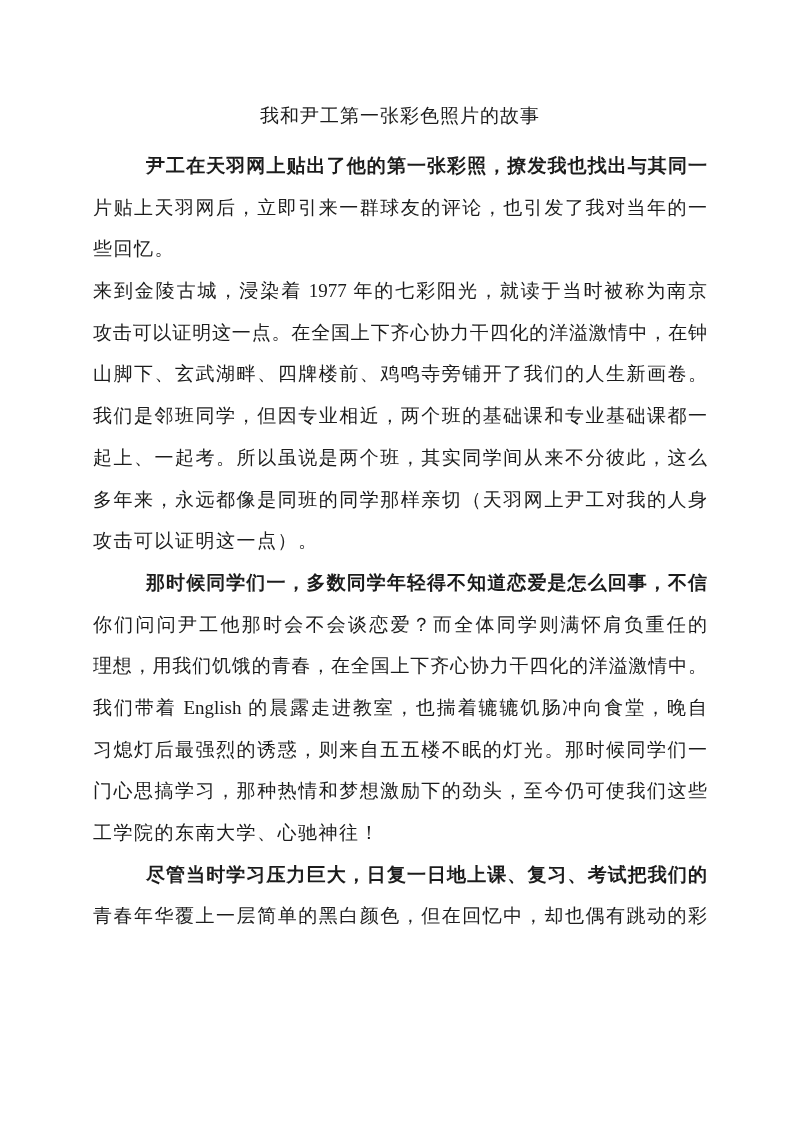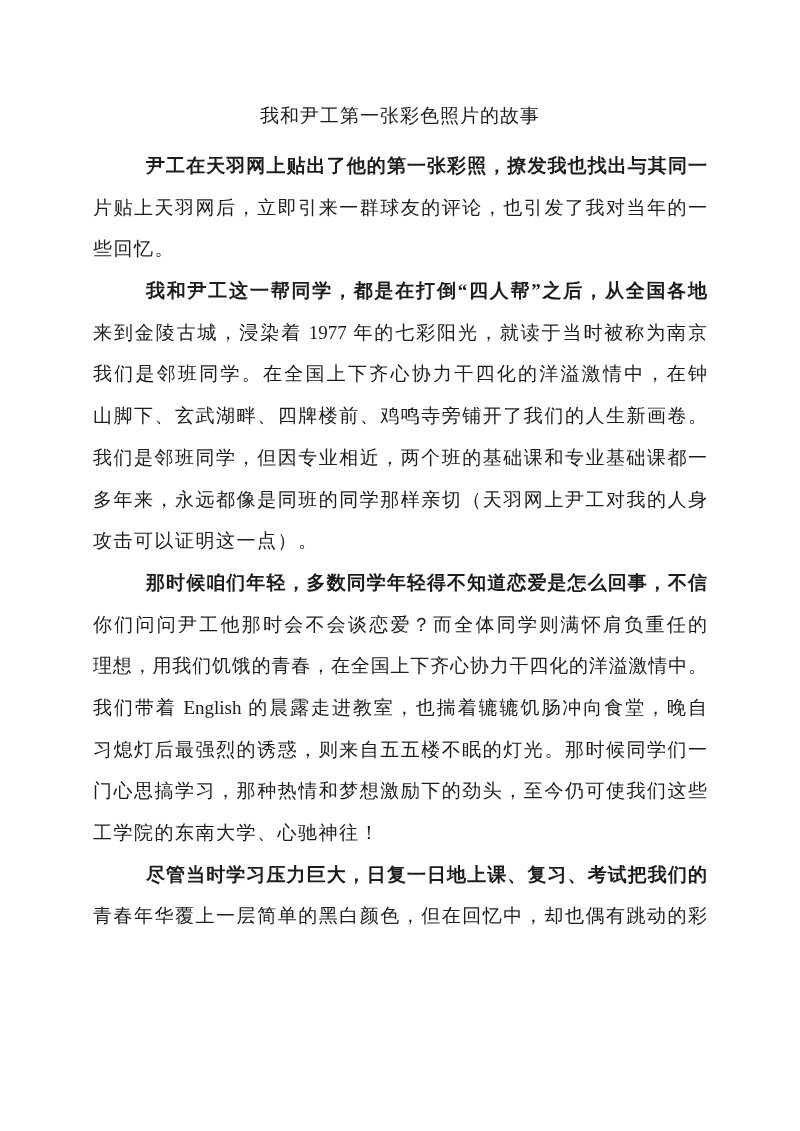--- a/index.html
+++ b/index.html
@@ -65,31 +65,31 @@
 
   <div class="text-body">
 
     <div>
       <div class="line indent">尹工在天羽网上贴出了他的第一张彩照，撩发我也找出与其同一</div>
       <div class="line">片贴上天羽网后，立即引来一群球友的评论，也引发了我对当年的一</div>
       <div class="line para-end">些回忆。</div>
     </div>
 
     <div>
-      <div class="line indent">我和尹工这一帮同学，都是在打倒“四人帮”之后，从全国各地</div>
       <div class="line">来到金陵古城，浸染着 1977 年的七彩阳光，就读于当时被称为南京</div>
-      <div class="line">我们是邻班同学。在全国上下齐心协力干四化的洋溢激情中，在钟</div>
+      <div class="line">攻击可以证明这一点。在全国上下齐心协力干四化的洋溢激情中，在钟</div>
       <div class="line">山脚下、玄武湖畔、四牌楼前、鸡鸣寺旁铺开了我们的人生新画卷。</div>
       <div class="line">我们是邻班同学，但因专业相近，两个班的基础课和专业基础课都一</div>
+      <div class="line">起上、一起考。所以虽说是两个班，其实同学间从来不分彼此，这么</div>
       <div class="line">多年来，永远都像是同班的同学那样亲切（天羽网上尹工对我的人身</div>
       <div class="line para-end">攻击可以证明这一点）。</div>
     </div>
 
     <div>
-      <div class="line indent">那时候咱们年轻，多数同学年轻得不知道恋爱是怎么回事，不信</div>
+      <div class="line indent">那时候同学们一，多数同学年轻得不知道恋爱是怎么回事，不信</div>
       <div class="line">你们问问尹工他那时会不会谈恋爱？而全体同学则满怀肩负重任的</div>
       <div class="line">理想，用我们饥饿的青春，在全国上下齐心协力干四化的洋溢激情中。</div>
       <div class="line">我们带着 English 的晨露走进教室，也揣着辘辘饥肠冲向食堂，晚自</div>
       <div class="line">习熄灯后最强烈的诱惑，则来自五五楼不眠的灯光。那时候同学们一</div>
       <div class="line">门心思搞学习，那种热情和梦想激励下的劲头，至今仍可使我们这些</div>
       <div class="line para-end">工学院的东南大学、心驰神往！</div>
     </div>
 
     <div>
       <div class="line indent">尽管当时学习压力巨大，日复一日地上课、复习、考试把我们的</div>

